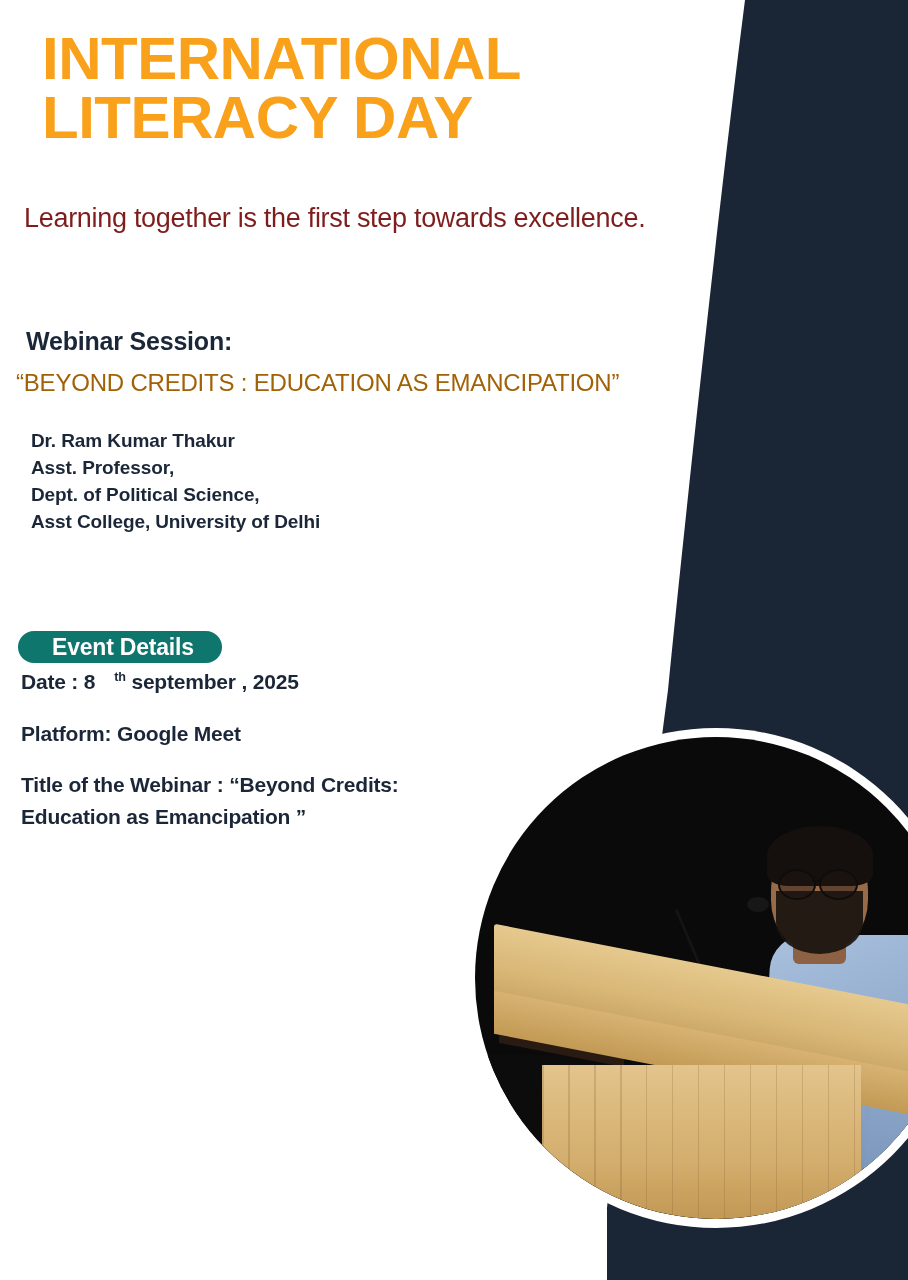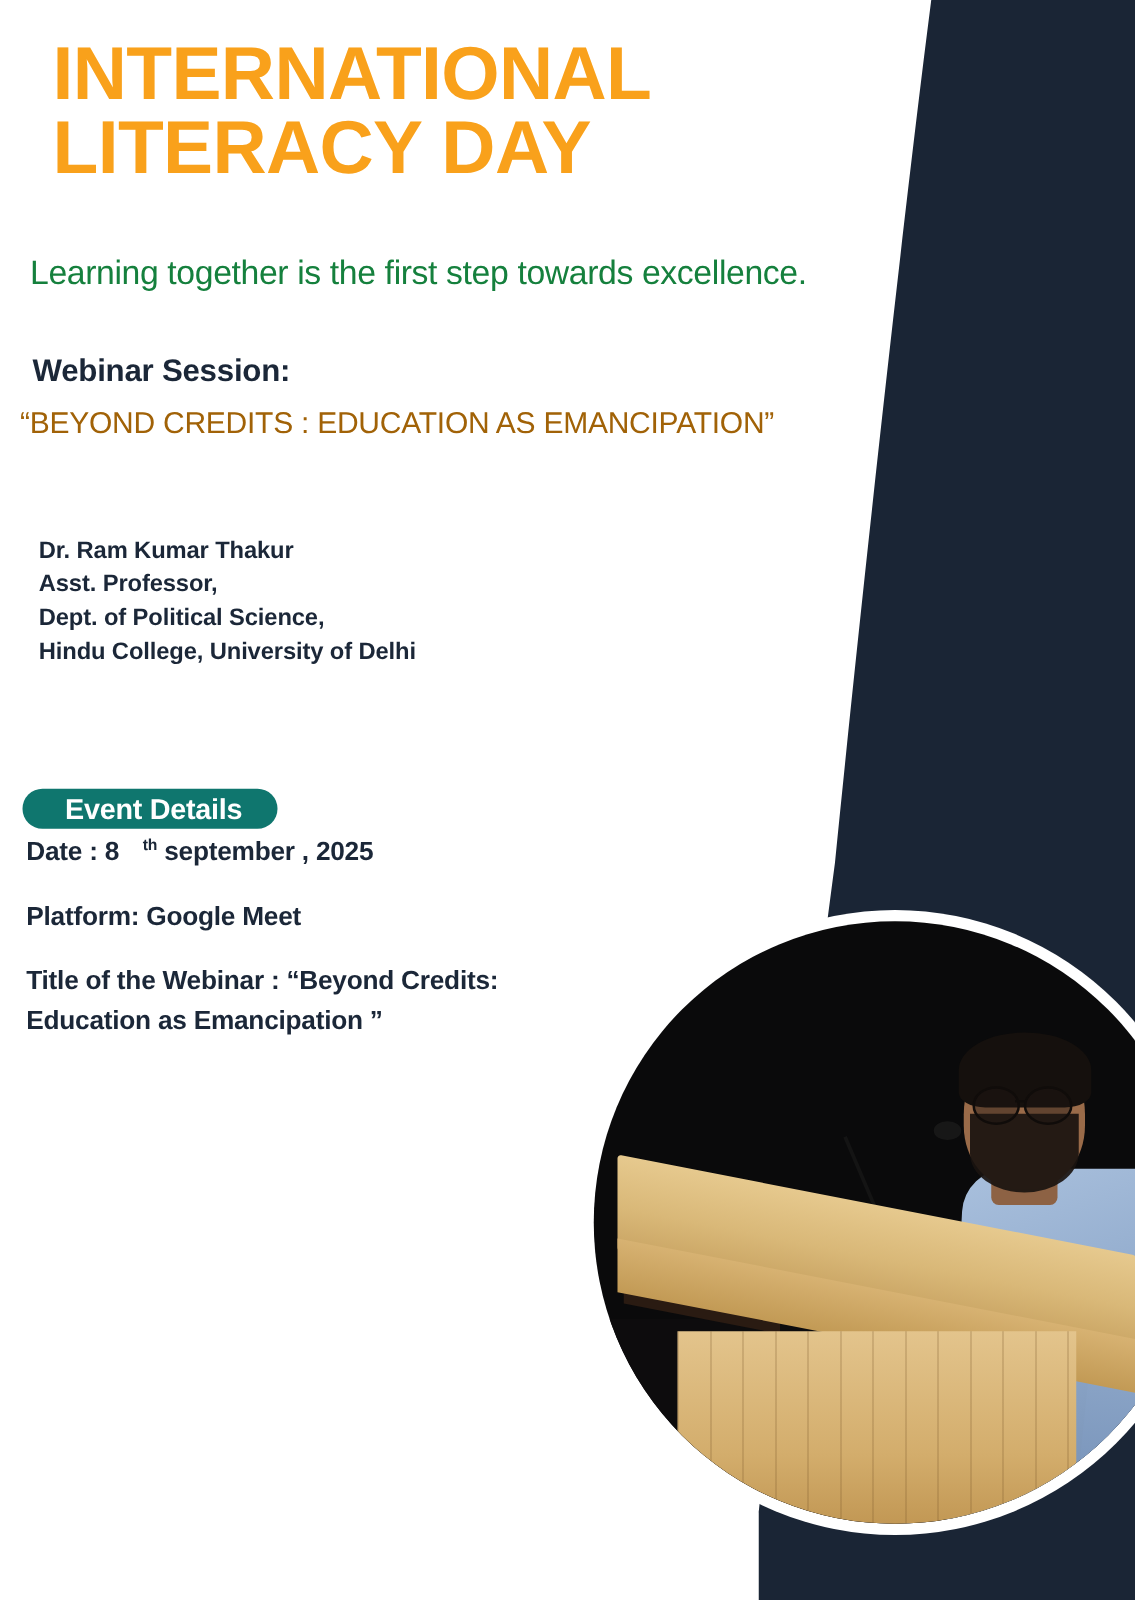--- a/index.html
+++ b/index.html
@@ -43,32 +43,33 @@
   }
   .headline .l2 { display: block; }
 
   
   .tagline {
     position: absolute;
     left: 24px;
     top: 203px;
     font-size: 27px;
     font-weight: normal;
-    color: #15803d;
+    color: #7f1d1d;
     letter-spacing: -0.3px;
     white-space: nowrap;
   }
 
   
   .webinar-block { position: absolute; left: 26px; top: 283px; }
   .webinar-label {
     font-size: 25px;
     font-weight: bold;
     color: #1b2738;
     letter-spacing: -0.2px;
+    margin-top: 44px;
   }
   .webinar-title {
     margin-top: 13px;
     margin-left: -10px;
     font-size: 24px;
     font-weight: normal;
     color: #a16207;
     letter-spacing: -0.2px;
     white-space: nowrap;
   }
@@ -287,21 +288,21 @@
   <div class="webinar-block">
     <div class="webinar-label">Webinar Session:</div>
     <div class="webinar-title">“BEYOND CREDITS : EDUCATION AS EMANCIPATION”</div>
   </div>
 
   <div class="speaker-block">
     <div class="speaker-lines">
       <div>Dr. Ram Kumar Thakur</div>
       <div>Asst. Professor,</div>
       <div>Dept. of Political Science,</div>
-      <div>Hindu College, University of Delhi</div>
+      <div>Asst College, University of Delhi</div>
     </div>
   </div>
 
   <div class="event-badge">Event Details</div>
 
   <div class="details">
     <p class="nowrap"><span>Date : 8</span><sup>th</sup><span> september , 2025</span></p>
     <p>Platform: Google Meet</p>
     <p>
       <span>Title of the Webinar : “Beyond Credits:</span><br>

